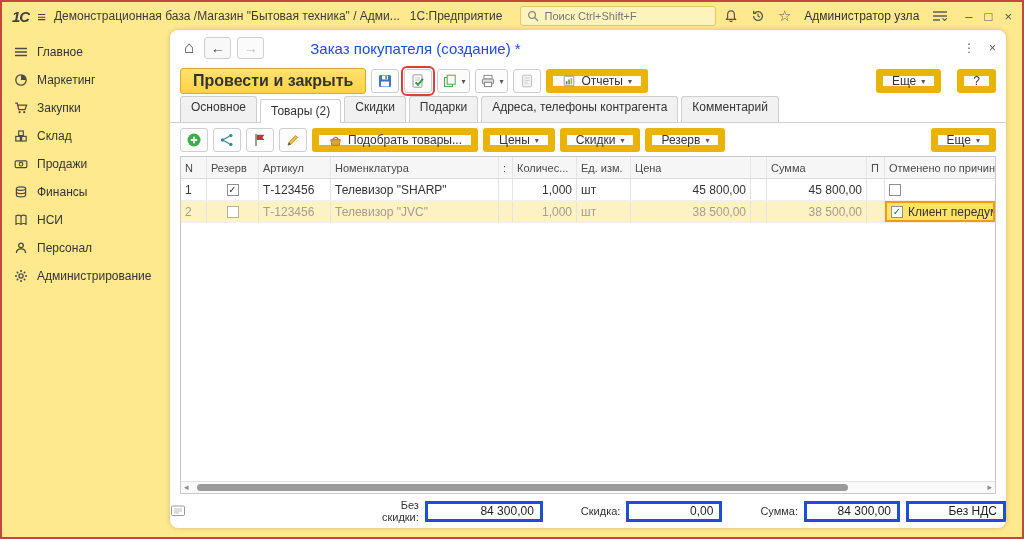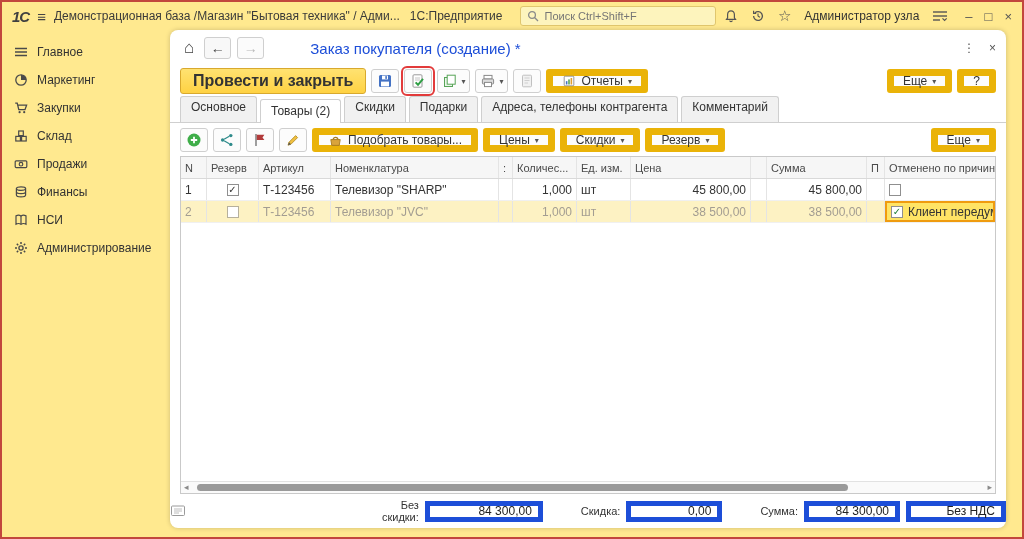--- a/index.html
+++ b/index.html
@@ -36,21 +36,21 @@
   .win-title{font-size:15px;color:#1d4ed8;margin-left:40px;white-space:nowrap}
   .win-right{margin-left:auto;display:flex;align-items:center;gap:14px;color:#555}
   .win-right span{cursor:pointer}
 
   .cmd-bar{display:flex;align-items:center;height:30px;padding:0 10px;gap:5px;flex:0 0 auto}
   .btn-primary{background:linear-gradient(#ffe271,#ffd243);border:1px solid #d8a92e;border-radius:3px;padding:3px 12px;font-weight:bold;font-size:16px;color:#333;cursor:pointer}
   .icon-btn{height:24px;min-width:28px;border:1px solid #cfcfcf;border-radius:3px;background:#fcfcfc;display:inline-flex;align-items:center;justify-content:center;gap:3px;padding:0 4px;cursor:pointer}
   .btn{height:24px;border:7px solid #eab308;border-radius:3px;background:#fcfcfc;display:inline-flex;align-items:center;gap:5px;padding:0 9px;font-size:12px;color:#333;cursor:pointer}
   .dd-arrow{font-size:8px;color:#555}
   .annot{display:inline-flex;outline:2px solid #e23b3b;outline-offset:1px;border-radius:3px}
-  .cmd-right{margin-left:auto;display:flex;gap:5px}
+  .cmd-right{margin-left:auto;display:flex;gap:16px}
 
   .tabs{display:flex;align-items:flex-end;padding:2px 10px 0;gap:3px;border-bottom:1px solid #cfcfcf;height:27px;flex:0 0 auto}
   .tab{border:1px solid #cfcfcf;border-bottom:none;background:#f1f1f1;padding:0 10px;font-size:12px;color:#333;border-radius:3px 3px 0 0;height:26px;line-height:21px;cursor:pointer;white-space:nowrap}
   .tab.active{background:#fff;height:24px;line-height:23px;margin-bottom:-1px}
 
   .grid-toolbar{display:flex;align-items:center;padding:5px 10px 4px;gap:5px;flex:0 0 auto}
 
   
   .table-wrap{flex:1;margin:0 10px;border:1px solid #c9c9c9;display:flex;flex-direction:column;min-height:0;background:#fff}
   .trow{display:grid;grid-template-columns:26px 52px 72px 168px 14px 64px 54px 120px 16px 100px 18px minmax(0,1fr)}
@@ -68,21 +68,21 @@
   .cancel-cell .cb{color:#1e7e34;border-color:#8f8f8f}
   .tfill{flex:1;background:#fff}
   .hscroll{height:12px;border-top:1px solid #e2e2e2;background:#fafafa;position:relative;flex:0 0 auto}
   .hthumb{position:absolute;top:2px;height:7px;left:16px;width:80%;background:#9a9a9a;border-radius:4px;cursor:pointer}
   .harrow{position:absolute;top:0;font-size:9px;line-height:11px;color:#8a8a8a;cursor:pointer}
   .harrow.left{left:3px}.harrow.right{right:3px}
 
   
   .totals{display:flex;align-items:center;height:34px;padding:0 0;gap:6px;flex:0 0 auto}
   .tot-label{font-size:11px;text-align:right;color:#333;white-space:pre-line;line-height:12px}
-  .field{border:5px solid #1d4ed8;background:#fff;height:21px;display:flex;align-items:center;justify-content:flex-end;padding:0 6px;font-size:12px;color:#222}
+  .field{border:3px solid #1d4ed8;background:#fff;height:21px;display:flex;align-items:center;justify-content:flex-end;padding:0 6px;font-size:12px;color:#222}
   .w1{width:118px}.w2{width:96px}.w3{width:96px}.w4{width:100px}
   .sp{flex:1}
   .gap{width:26px}
   svg{display:block}
 </style>
 </head>
 <body>
 
 <div class="page">
 
@@ -199,20 +199,29 @@
       <span>Финансы</span>
     </div>
     <div class="side-item">
       <span>
           <svg width="14" height="14" viewBox="0 0 14 14">
             <path d="M7 3 C5.6 2.1 3.5 2.1 2 2.9 V11.2 C3.5 10.4 5.6 10.4 7 11.3 C8.4 10.4 10.5 10.4 12 11.2 V2.9 C10.5 2.1 8.4 2.1 7 3 Z" fill="none" stroke="#4a4a4a" stroke-width="1.2"></path>
             <line x1="7" y1="3" x2="7" y2="11.3" stroke="#4a4a4a" stroke-width="1.2"></line>
           </svg>
         </span>
       <span>НСИ</span>
+    </div>
+    <div class="side-item">
+      <span>
+          <svg width="14" height="14" viewBox="0 0 14 14">
+            <circle cx="7" cy="4.4" r="2.3" fill="none" stroke="#4a4a4a" stroke-width="1.3"></circle>
+            <path d="M2.4 12 C2.4 9.2 4.4 7.8 7 7.8 S11.6 9.2 11.6 12" fill="none" stroke="#4a4a4a" stroke-width="1.3"></path>
+          </svg>
+        </span>
+      <span>Персонал</span>
     </div>
     <div class="side-item">
       <span>
           <svg width="14" height="14" viewBox="0 0 14 14">
             <circle cx="7" cy="7" r="2.1" fill="none" stroke="#4a4a4a" stroke-width="1.3"></circle>
             <g stroke="#4a4a4a" stroke-width="1.5">
               <line x1="7" y1="1" x2="7" y2="3"></line>
               <line x1="7" y1="11" x2="7" y2="13"></line>
               <line x1="1" y1="7" x2="3" y2="7"></line>
               <line x1="11" y1="7" x2="13" y2="7"></line>

